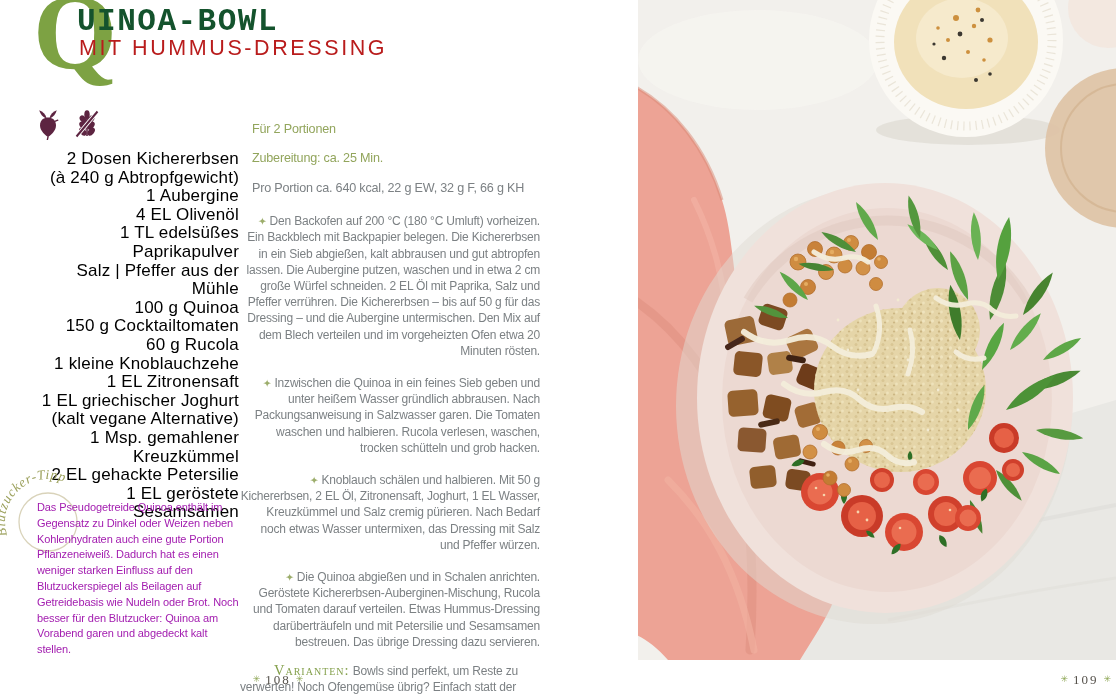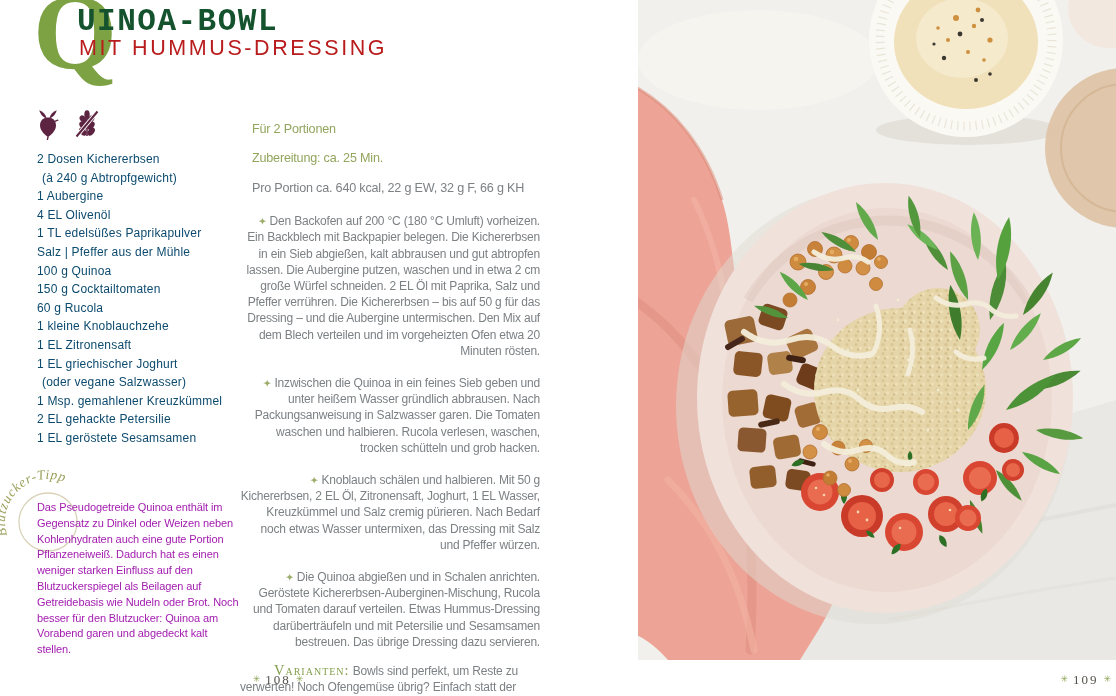--- a/index.html
+++ b/index.html
@@ -12,22 +12,22 @@
   .title-main{position:absolute;left:77px;top:6px;font-family:Liberation Mono, monospace;
               font-weight:700;font-size:31px;line-height:1;color:#14532d;letter-spacing:1.5px;}
   .title-sub{position:absolute;left:79px;top:38px;font-size:21.5px;line-height:1;
              color:#b91c1c;letter-spacing:2.6px;font-weight:400;}
 
   
   .legend-icons{position:absolute;left:33px;top:108px;display:flex;gap:9px;}
   .legend-icons svg{display:block;}
 
   
-  .ingredients{position:absolute;left:37px;top:150px;width:202px;font-size:12px;
-               line-height:18.6px;color:#0c4a6e;letter-spacing:.2px;}
+  .ingredients{position:absolute;left:37px;top:150px;width:202px;font-size:17px;
+               line-height:18.6px;color:#000000;letter-spacing:.2px;text-align:right;}
   .ingredients p{margin:0;}
   .ingredients p.indent{padding-left:5px;}
 
   
   .tip-badge{position:absolute;left:-16px;top:456px;width:132px;height:132px;}
   .tip-text{position:absolute;left:37px;top:500px;width:202px;font-size:11px;
             line-height:15.8px;color:#a21caf;letter-spacing:-0.1px;}
 
   
   .col-mid{position:absolute;left:240px;top:109px;width:300px;font-size:12px;
@@ -108,21 +108,21 @@
       <p>150 g Cocktailtomaten</p>
 
       <p>60 g Rucola</p>
 
       <p>1 kleine Knoblauchzehe</p>
 
       <p>1 EL Zitronensaft</p>
 
       <p>1 EL griechischer Joghurt</p>
 
-      <p class="indent">(oder vegane Salzwasser)</p>
+      <p class="indent">(kalt vegane Alternative)</p>
 
       <p>1 Msp. gemahlener Kreuzkümmel</p>
 
       <p>2 EL gehackte Petersilie</p>
 
       <p>1 EL geröstete Sesamsamen</p>
     </div>
 
   <svg class="tip-badge" viewBox="0 0 132 132">
     <circle cx="64" cy="66" r="29" fill="none" stroke="#d9d3ba" stroke-width="1.3"></circle>

